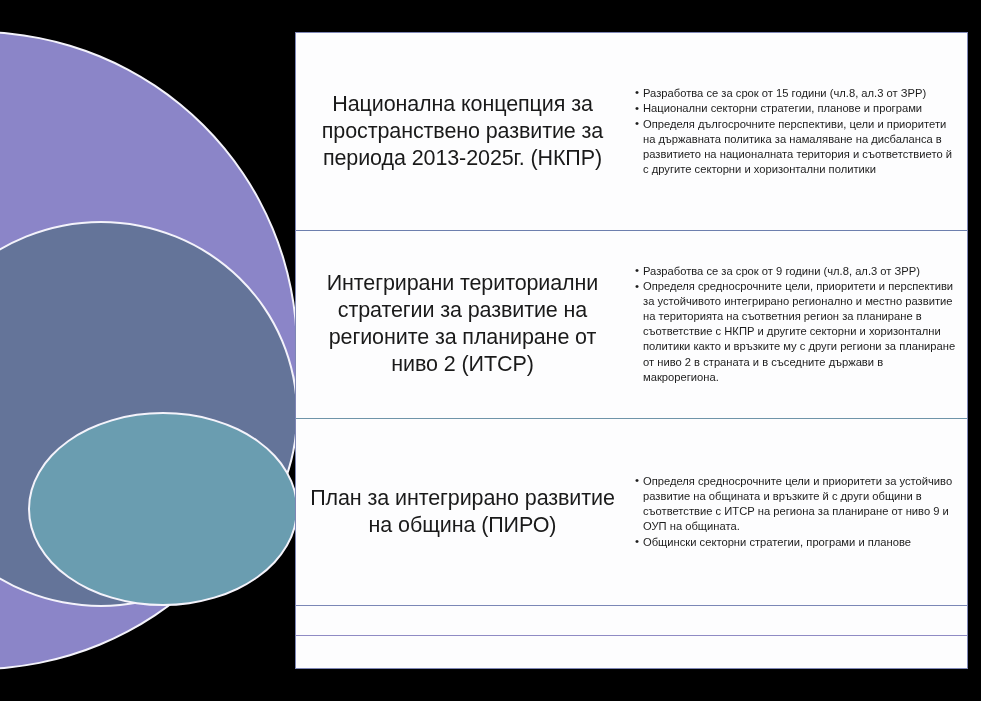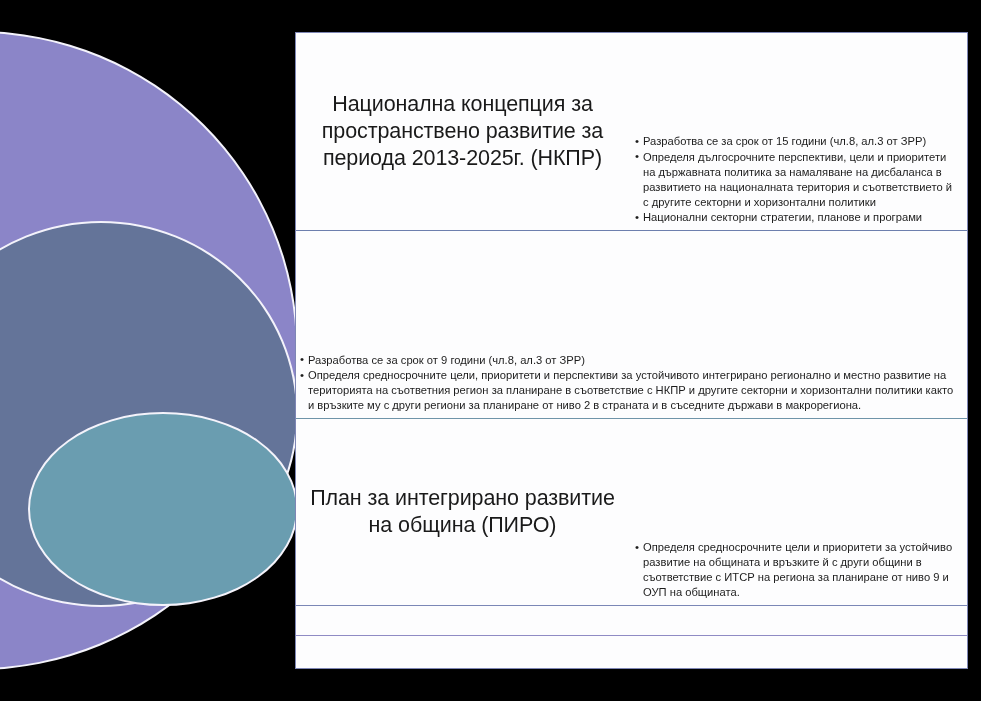--- a/index.html
+++ b/index.html
@@ -41,21 +41,21 @@
   .row-2{height:191px;border-bottom-color:#6f94a9;}
   .row-3{height:190px;border-bottom-color:#7b87b6;}
   .row-4{height:31px;border-bottom-color:#8f8bc4;}
   .row-5{height:32px;}
 
   .col-title{width:335px;flex:0 0 335px;display:flex;align-items:center;
              justify-content:center;padding:4px 16px 4px 14px;box-sizing:border-box;}
   .title-text{font-size:21.5px;line-height:1.26;color:#1a1a1a;text-align:center;
               letter-spacing:-0.1px;}
 
-  .col-bullets{flex:1;display:flex;align-items:flex-end;padding:4px 10px 4px 4px;
+  .col-bullets{flex:1;display:flex;align-items:center;padding:4px 10px 4px 4px;
                box-sizing:border-box;}
   ul.bullets{list-style:none;margin:0;padding:0;width:100%;}
   ul.bullets li{font-size:11.2px;line-height:1.345;color:#1c1c1c;
                 position:relative;padding-left:8px;margin:0 0 0.5px 0;
                 text-align:left;}
   ul.bullets li:before{content:"\2022";position:absolute;left:0;top:-0.5px;
                        font-size:11.5px;line-height:1.345;color:#1c1c1c;}
   .empty-cell{flex:1;}
 </style>
 </head>
@@ -71,42 +71,46 @@
 
   <div class="panel">
 
     <div class="row row-1">
       <div class="col-title">
         <div class="title-text">Национална концепция за пространствено развитие за периода 2013-2025г. (НКПР)</div>
       </div>
       <div class="col-bullets">
         <ul class="bullets">
           <li>Разработва се за срок от 15 години (чл.8, ал.3 от ЗРР)</li>
+          <li>Национални секторни стратегии, планове и програми</li>
           <li>Определя дългосрочните перспективи, цели и приоритети на държавната политика за намаляване на дисбаланса в развитието на националната територия и съответствието й с другите секторни и хоризонтални политики</li>
-          <li>Национални секторни стратегии, планове и програми</li>
         </ul>
       </div>
     </div>
 
     <div class="row row-2">
+      <div class="col-title">
+        <div class="title-text">Интегрирани териториални стратегии за развитие на регионите за планиране от ниво 2 (ИТСР)</div>
+      </div>
       <div class="col-bullets">
         <ul class="bullets">
           <li>Разработва се за срок от 9 години (чл.8, ал.3 от ЗРР)</li>
           <li>Определя средносрочните цели, приоритети и перспективи за устойчивото интегрирано регионално и местно развитие на територията на съответния регион за планиране в съответствие с НКПР и другите секторни и хоризонтални политики както и връзките му с други региони за планиране от ниво 2 в страната и в съседните държави в макрорегиона.</li>
         </ul>
       </div>
     </div>
 
     <div class="row row-3">
       <div class="col-title">
         <div class="title-text">План за интегрирано развитие на община (ПИРО)</div>
       </div>
       <div class="col-bullets">
         <ul class="bullets">
           <li>Определя средносрочните цели и приоритети за устойчиво развитие на общината и връзките й с други общини в съответствие с ИТСР на региона за планиране от ниво 9 и ОУП на общината.</li>
+          <li>Общински секторни стратегии, програми и планове</li>
         </ul>
       </div>
     </div>
 
     <div class="row row-4">
       <div class="col-title">
         <div class="title-text"></div>
       </div>
       <div class="empty-cell"></div>
     </div>

